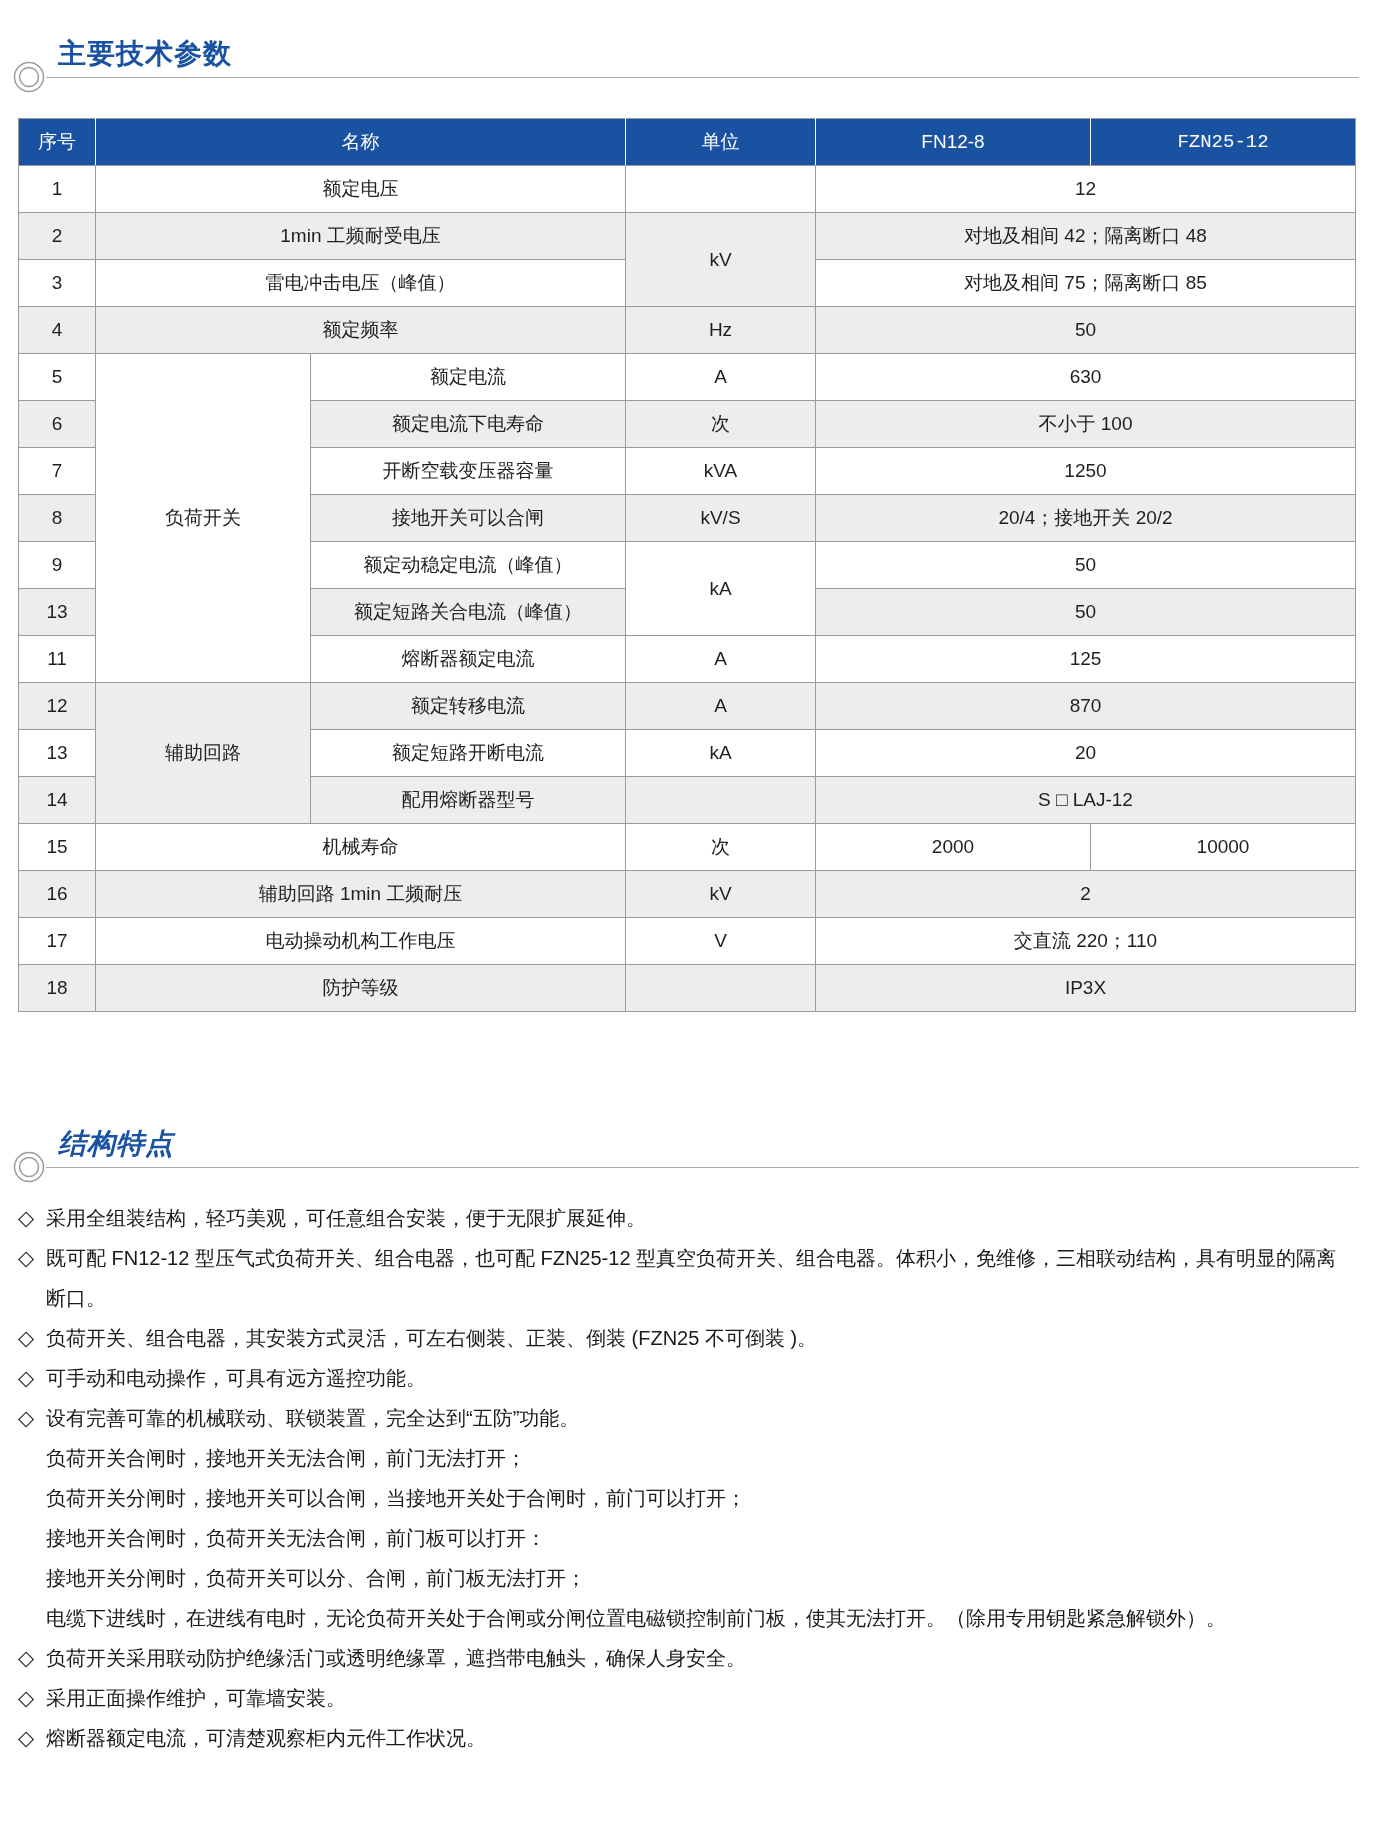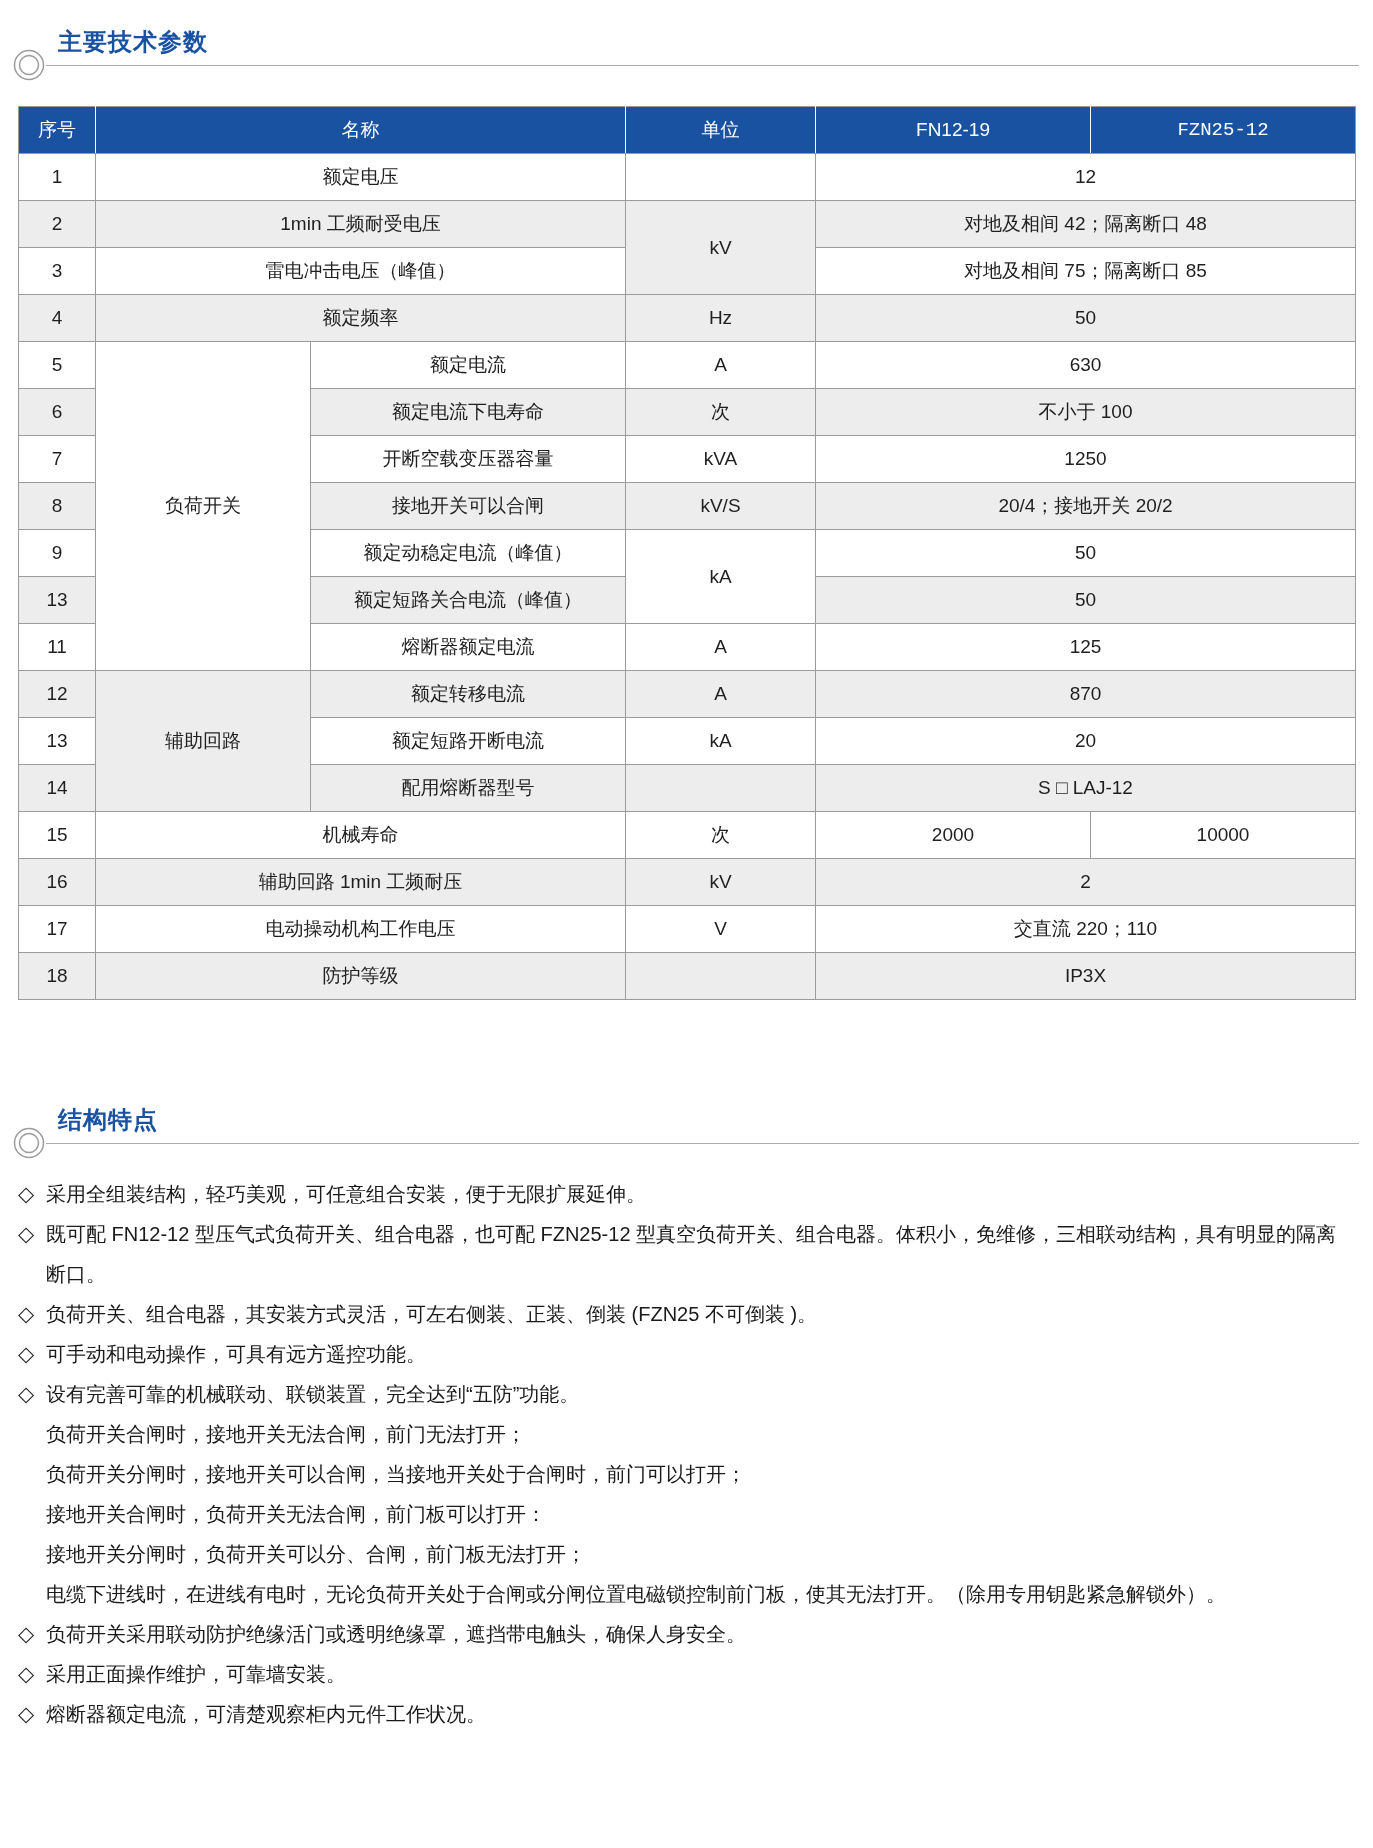--- a/index.html
+++ b/index.html
@@ -3,24 +3,24 @@
 <meta charset="utf-8">
 <style>
   html,body{margin:0;padding:0;}
   body{
     width:1373px;min-height:1848px;background:#ffffff;
     font-family:"Liberation Sans","DejaVu Sans",sans-serif;
     color:#1f1f1f;
   }
   
   .sec-head{padding-top:26px;}
-  .sec-head.second{margin-top:78px;}
+  .sec-head.second{margin-top:78px;font-style:italic;}
   .sec-title{
-    margin-left:58px;font-size:24px;font-weight:bold;color:#1a52a2;
-    letter-spacing:1px;line-height:32px;
+    margin-left:58px;font-size:28px;font-weight:bold;color:#1a52a2;
+    letter-spacing:1px;line-height:32px;margin-top:12px;
   }
   .sec-deco{display:flex;align-items:center;margin-top:-10px;padding-left:12px;padding-right:14px;}
   .sec-deco .ring{flex:0 0 auto;display:block;line-height:0;}
   .sec-deco .rule{flex:1 1 auto;height:1px;background:#ababab;}
   
   table.params{
     width:1337px;margin:24px 0 0 18px;border-collapse:collapse;table-layout:fixed;
     border:1px solid #9b9b9b;
   }
   table.params th,table.params td{
@@ -65,21 +65,21 @@
       <col style="width:315px">
     <col style="width:190px">
       <col style="width:275px">
       <col style="width:265px">
   </colgroup>
   <thead>
     <tr>
       <th>序号</th>
       <th colspan="2">名称</th>
       <th>单位</th>
-      <th>FN12-19</th>
+      <th>FN12-8</th>
       <th>FZN25-12</th>
     </tr>
   </thead>
   <tbody>
     <tr>
       <td>1</td>
       <td colspan="2">额定电压</td>
       <td></td>
       <td colspan="2">12</td>
     </tr>

